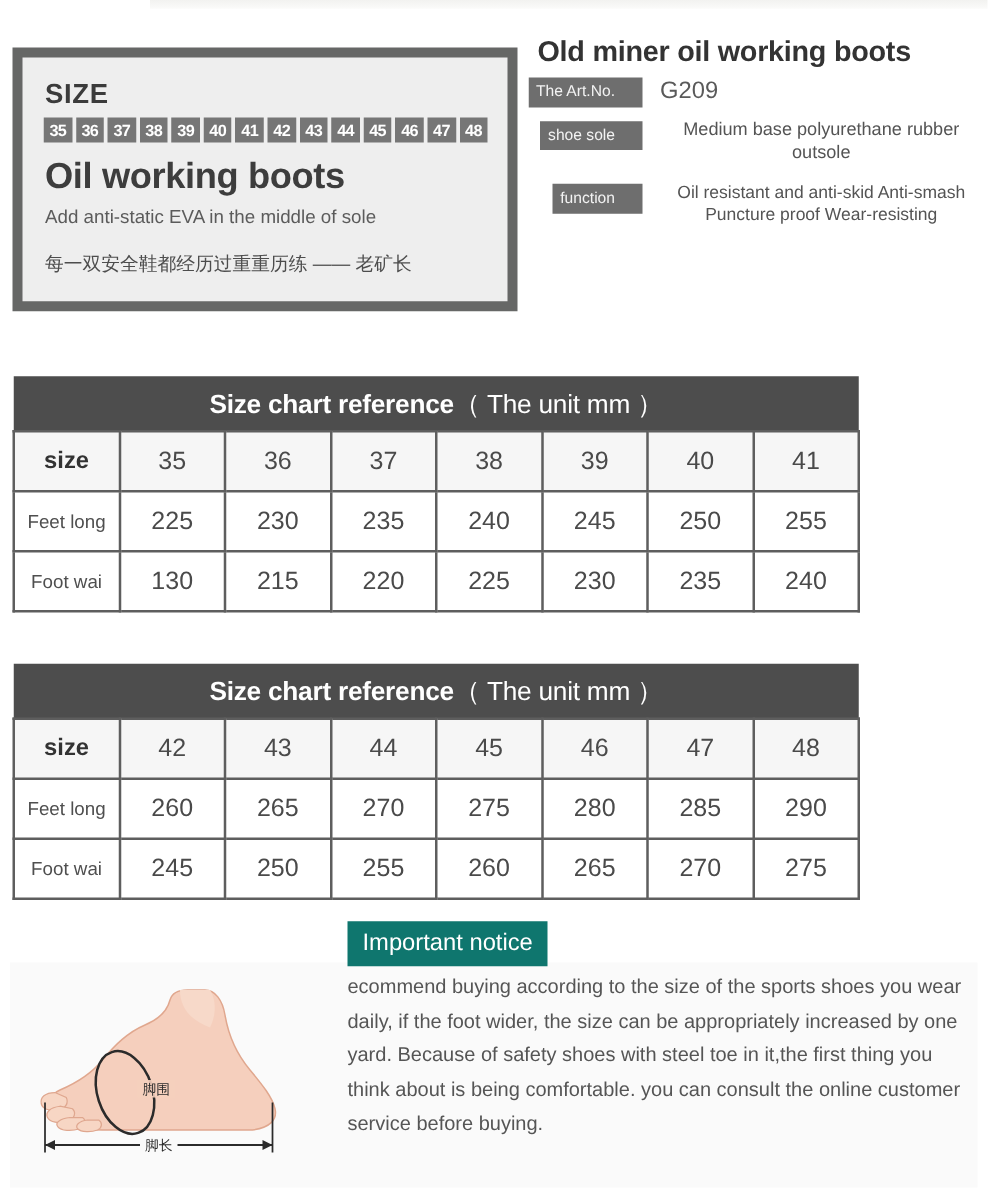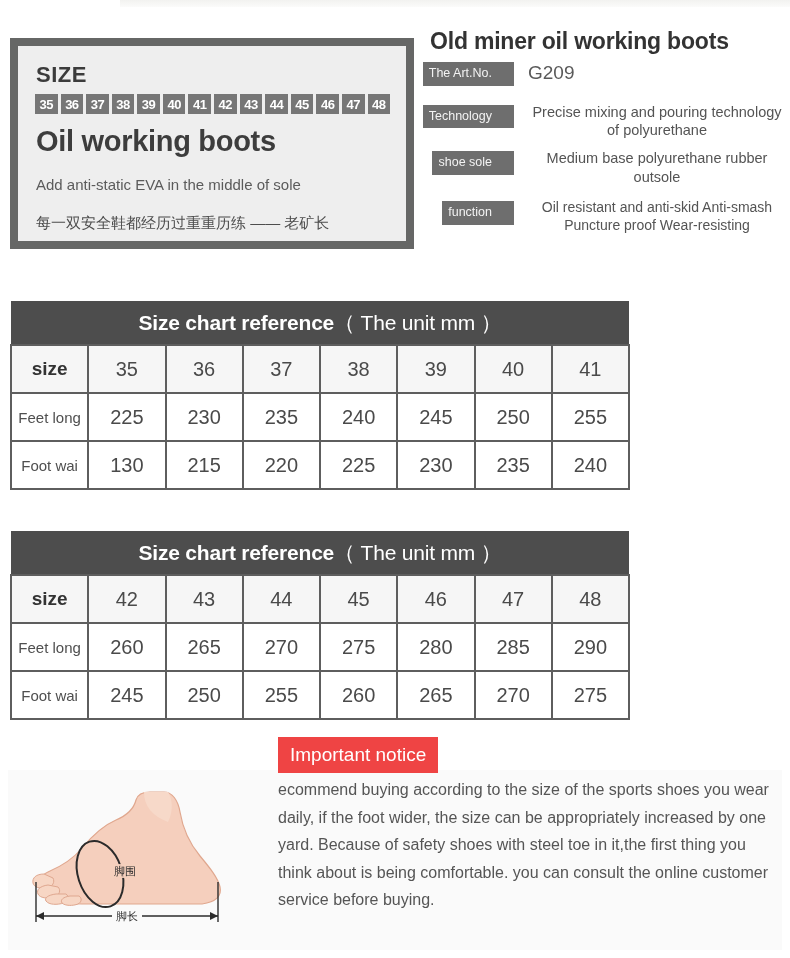--- a/index.html
+++ b/index.html
@@ -44,21 +44,21 @@
   .chips { display: flex; gap: 3px; margin: 0 0 6px 1px; }
   .chip {
     background: #767676; color: #ffffff;
     font-size: 13px; font-weight: 700;
     width: 24px; height: 20px;
     display: flex; align-items: center; justify-content: center;
     letter-spacing: -0.5px;
   }
   .box-title {
     font-size: 29px; font-weight: 700; color: #3d3d3d;
-    margin: 12px 0 19px 2px; line-height: 1.05; letter-spacing: -0.3px;
+    margin: 12px 0 8px 2px; line-height: 1.05; letter-spacing: -0.3px;
   }
   .box-sub {
     font-size: 15px; color: #5b5b5b; margin: 0 0 17px 2px; line-height: 1.35;
   }
   .box-sub-cn {
     font-size: 15px; color: #4d4d4d; margin: 0 0 16px 2px; line-height: 1.35;
   }
 
   
   .spec { position: absolute; left: 428px; top: 28px; width: 358px; }
@@ -87,21 +87,21 @@
   .spec-row.r-sole { margin-top: 9px; }
   .spec-row.r-func { margin-top: 13px; }
   .spec-row.r-func .val { font-size: 14px; }
 
   
   .tbl-wrap { position: absolute; left: 10px; width: 770px; }
   .tbl-wrap.t1 { top: 301px; }
   .tbl-wrap.t2 { top: 531px; }
 
   table.sizetbl {
-    width: 620px; border-collapse: collapse;
+    width: 678px; border-collapse: collapse;
     table-layout: fixed; background: #ffffff;
   }
   table.sizetbl th.caption {
     background: #4d4d4d; color: #ffffff;
     font-size: 21px; font-weight: 700;
     height: 44px; text-align: center; letter-spacing: -0.2px;
     border: none;
   }
   table.sizetbl td {
     border: 2px solid #5e5e5e;
@@ -113,21 +113,21 @@
     width: 100px; font-size: 15px; color: #4f4f4f;
   }
   table.sizetbl tr.r-size td.rowhdr {
     font-size: 19px; font-weight: 700; color: #333333;
   }
   .paren { font-weight: 400; }
 
   
   .notice-badge {
     position: absolute; left: 278px; top: 737px;
-    background: #ef4444; color: #ffffff;
+    background: #0f766e; color: #ffffff;
     font-size: 19px; line-height: 1;
     padding: 8px 12px 9px 12px;
     z-index: 3;
   }
   .notice-panel {
     position: absolute; left: 8px; top: 770px;
     width: 774px; height: 180px;
     background: #fafafa;
   }
   .notice-text {
@@ -177,26 +177,20 @@
   <div class="spec">
     <div class="spec-title">Old miner oil working boots</div>
 
     <div class="spec-row artno">
       <div class="tag-cell">
         <span class="tag">The Art.No.</span>
       </div>
       <div class="val">G209</div>
     </div>
 
-    <div class="spec-row r-tech">
-      <div class="tag-cell">
-        <span class="tag">Technology</span>
-      </div>
-      <div class="val">Precise mixing and pouring technology of polyurethane</div>
-    </div>
 
     <div class="spec-row r-sole">
       <div class="tag-cell">
         <span class="tag">shoe sole</span>
       </div>
       <div class="val">Medium base polyurethane rubber outsole</div>
     </div>
 
     <div class="spec-row r-func">
       <div class="tag-cell">

